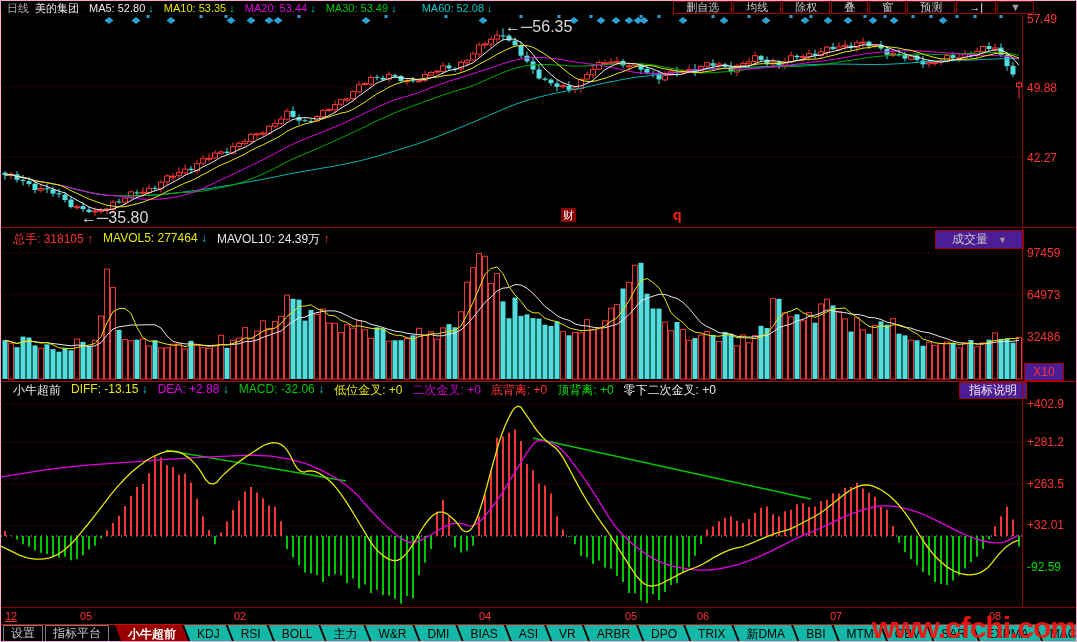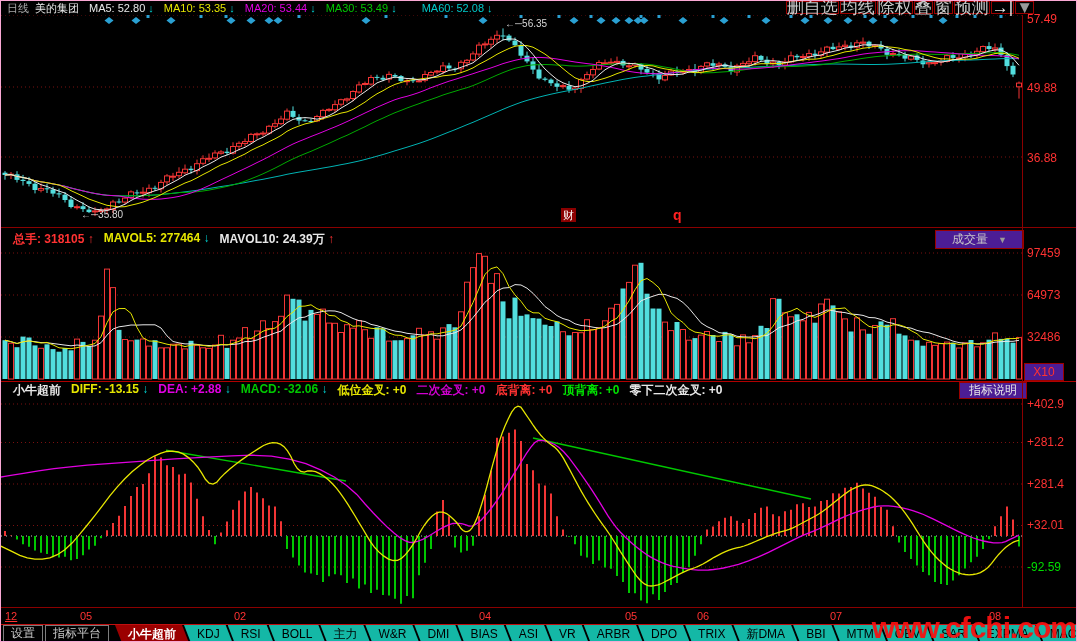--- a/index.html
+++ b/index.html
@@ -6,29 +6,29 @@
   #app{position:relative;width:1077px;height:642px;background:#000;overflow:hidden;
        font-family:"Liberation Sans","DejaVu Sans",sans-serif;box-sizing:border-box;
        border:1px solid #f9a8d4;}
   .abs{position:absolute;}
   .hline{position:absolute;left:0;width:1077px;height:1px;background:#8b0000;}
   .vline{position:absolute;width:1px;background:#8b0000;}
   .top-bar{position:absolute;left:0;top:0;width:1077px;height:14px;display:flex;align-items:center;
            font-size:11px;line-height:13px;white-space:nowrap;}
   .top-bar .lbl{margin-left:6px;}
   #toolbar{position:absolute;right:42px;top:0;display:flex;height:13px;}
-  #toolbar .tbtn{border:1px solid #9b0000;color:#c8c8c8;font-size:17px;line-height:11px;
-                 padding:0 0;margin-left:1px;background:#000;cursor:default;}
+  #toolbar .tbtn{border:1px solid #9b0000;color:#c8c8c8;font-size:11px;line-height:11px;
+                 padding:0 12px;margin-left:1px;background:#000;cursor:default;}
   .axis-label{position:absolute;font-size:12px;color:#ff3232;}
   .hdr-item{margin-left:10px;}
   .panel-hdr{position:absolute;left:0;width:1021px;display:flex;align-items:center;
-             font-size:12px;white-space:nowrap;font-weight:bold;}
+             font-size:12px;white-space:nowrap;}
   .boxed{position:absolute;border:1px solid #9b0000;color:#c8c8c8;background:#4c1d95;
          display:flex;align-items:center;justify-content:center;font-size:12px;}
-  .annot{position:absolute;color:#d8d8d8;font-size:10px;white-space:nowrap;}
+  .annot{position:absolute;color:#d8d8d8;font-size:16px;white-space:nowrap;}
   #months span{position:absolute;color:#ff3232;font-size:11px;top:2px;}
   #tabbar{position:absolute;left:0;top:624px;width:1077px;height:18px;background:#000;
           display:flex;align-items:stretch;overflow:hidden;}
   .btn-dark{background:#000;color:#c8c8c8;border:1px solid #7d7d7d;font-size:12px;
             line-height:15px;padding:0 7px;margin-left:2px;white-space:nowrap;}
   .tab{background:#14b8a6;color:#000;font-size:12px;line-height:18px;padding:0 13px;
        margin-left:-5px;white-space:nowrap;
        clip-path:polygon(0 0, calc(100% - 7px) 0, 100% 100%, 7px 100%);}
   .tab.selected{background:#9b0000;color:#fff;font-weight:bold;z-index:3;}
   #watermark{position:absolute;right:0px;top:610px;font-size:30px;font-weight:bold;
@@ -460,21 +460,21 @@
       <path d="M 893 16 l 4.5 3.5 l -4.5 3.5 l -4.5 -3.5 z" fill="#2aa0d2"></path>
       <path d="M 942 16 l 4.5 3.5 l -4.5 3.5 l -4.5 -3.5 z" fill="#2aa0d2"></path>
     </svg>
   <div class="annot" style="left:504px;top:17px"><span>←─</span><span>56.35</span></div>
   <div class="annot" style="left:80px;top:208px"><span>←─</span><span>35.80</span></div>
   <div class="cn-badge" style="left:560px;top:207px">财</div>
   <div class="q-mark" style="left:672px;top:206px">q</div>
   <div id="main-axis">
       <span class="axis-label" style="left: 1026px; top: 11px; color: rgb(255, 50, 50);">57.49</span>
       <span class="axis-label" style="left: 1026px; top: 80px; color: rgb(255, 50, 50);">49.88</span>
-      <span class="axis-label" style="left: 1026px; top: 150px; color: rgb(255, 50, 50);">36.88</span>
+      <span class="axis-label" style="left: 1026px; top: 150px; color: rgb(255, 50, 50);">42.27</span>
     </div>
 
   <div class="hline" style="top:226px"></div>
 
   <div class="panel-hdr" style="top:228px;height:20px">
     <span id="vol-items" style="display:flex;margin-left:2px">
         <span class="hdr-item" style="color: rgb(255, 50, 50);">总手: 318105<span style="color: rgb(255, 50, 50);"> ↑</span></span>
         <span class="hdr-item" style="color: rgb(230, 230, 0);">MAVOL5: 277464<span style="color: rgb(0, 210, 210);"> ↓</span></span>
         <span class="hdr-item" style="color: rgb(232, 232, 232);">MAVOL10: 24.39万<span style="color: rgb(255, 50, 50);"> ↑</span></span>
       </span>
@@ -865,21 +865,21 @@
       <line x1="1012" y1="535" x2="1012" y2="518.6" stroke="#f23535" stroke-width="2"></line>
       <line x1="1018" y1="535" x2="1018" y2="545.5" stroke="#00c800" stroke-width="2"></line>
       <line x1="165" y1="449.2" x2="345" y2="480.0" stroke="#00c800" stroke-width="1.4"></line>
       <line x1="532" y1="437.0" x2="810" y2="498.0" stroke="#00c800" stroke-width="1.4"></line>
       <polyline points="0.0,476.0 3.8,475.4 11.3,474.2 22.5,472.3 37.5,469.9 53.1,467.7 69.4,465.8 86.3,464.2 103.8,462.9 121.3,461.6 138.8,460.4 156.3,459.1 173.8,457.9 192.0,456.8 211.0,455.8 230.8,454.9 251.3,454.2 270.4,455.2 288.3,458.1 304.9,462.7 320.1,469.1 333.7,476.3 345.6,484.4 355.8,493.4 364.3,503.2 372.3,512.0 379.8,519.8 386.8,526.6 393.3,532.3 399.0,536.7 404.0,539.6 408.3,541.3 411.8,541.5 416.3,540.5 421.8,538.3 428.3,534.8 435.8,530.0 442.2,526.4 447.6,523.9 451.9,522.5 455.1,522.3 458.4,522.4 461.6,522.9 464.9,523.9 468.1,525.2 471.8,524.8 475.9,522.6 480.5,518.8 485.5,513.2 490.5,507.0 495.5,500.2 500.5,492.8 505.5,484.8 510.5,476.7 515.5,468.6 520.5,460.5 525.5,452.3 529.9,446.1 533.6,441.8 536.8,439.6 539.3,439.4 542.2,439.6 545.6,440.4 549.4,441.7 553.6,443.5 558.1,446.5 562.7,450.7 567.5,456.2 572.5,462.8 577.3,469.4 581.9,475.9 586.4,482.3 590.6,488.7 594.8,495.2 598.9,501.7 603.0,508.3 607.0,514.9 611.1,520.9 615.2,526.4 619.4,531.2 623.6,535.5 627.9,539.5 632.1,543.3 636.4,546.8 640.6,550.1 644.8,553.0 648.9,555.6 653.0,557.9 657.0,559.9 660.9,561.6 664.8,563.1 668.6,564.3 672.4,565.3 676.6,566.2 681.2,567.1 686.3,567.9 691.8,568.6 697.1,569.1 702.4,569.2 707.5,569.0 712.5,568.5 717.5,567.8 722.5,567.0 727.5,565.9 732.5,564.7 737.5,563.3 742.5,561.7 747.5,559.9 752.5,557.9 757.5,555.8 762.5,553.6 767.5,551.3 772.5,548.8 777.5,546.4 782.5,543.9 787.5,541.3 792.5,538.8 797.5,536.4 802.5,534.2 807.5,532.1 812.5,530.1 817.5,528.0 822.5,525.7 827.5,523.3 832.5,520.8 837.5,518.4 842.5,516.1 847.5,514.0 852.5,512.1 857.5,510.3 862.5,508.7 867.5,507.3 872.5,506.0 877.5,505.2 882.5,504.9 887.5,504.9 892.5,505.4 897.5,506.2 902.5,507.1 907.5,508.4 912.5,509.9 917.5,511.6 922.5,513.5 927.5,515.8 932.5,518.2 937.5,520.7 942.5,523.2 947.5,525.7 952.5,528.2 957.5,530.6 962.5,532.9 967.5,535.0 972.5,537.0 977.5,538.6 982.5,540.0 987.5,541.0 992.5,541.8 997.0,541.9 1001.0,541.6 1004.5,540.7 1007.5,539.2 1010.1,537.9 1012.4,536.8 1014.3,535.9 1015.8,535.1 1016.9,534.6 1017.6,534.2 1018.0,534.1" fill="none" stroke="#e100e1" stroke-width="1.3"></polyline>
       <polyline points="0.0,545.2 1.9,546.1 5.6,547.9 11.3,550.7 18.8,554.4 26.3,556.8 33.8,558.1 41.3,558.1 48.8,556.8 56.3,553.7 63.8,548.7 71.3,541.8 78.8,533.1 86.3,524.0 93.8,514.6 101.3,504.9 108.8,494.9 116.3,485.9 123.8,477.8 131.3,470.6 138.8,464.4 145.9,459.3 152.8,455.3 159.4,452.3 165.6,450.5 171.6,450.1 177.2,450.9 182.5,453.1 187.5,456.6 192.2,460.9 196.6,466.0 200.6,471.8 204.4,478.3 208.1,482.1 211.9,483.1 215.6,481.4 219.4,476.9 223.8,472.4 228.8,467.9 234.4,463.4 240.6,458.9 246.6,454.7 252.2,451.0 257.5,447.6 262.5,444.5 267.2,442.6 271.6,441.7 275.6,441.8 279.4,443.1 283.0,445.7 286.5,449.9 289.9,455.5 293.1,462.5 296.4,467.5 299.8,470.4 303.3,471.2 306.8,470.0 310.5,469.8 314.5,470.7 318.8,472.6 323.3,475.5 327.6,479.0 331.7,483.0 335.6,487.4 339.4,492.4 343.1,497.7 346.9,503.4 350.6,509.3 354.4,515.5 358.1,521.8 361.9,528.0 365.6,534.3 369.4,540.6 373.4,546.1 377.8,550.9 382.5,554.9 387.5,558.1 392.2,559.5 396.6,559.3 400.6,557.3 404.4,553.6 408.1,549.1 411.9,543.7 415.6,537.5 419.4,530.5 423.1,524.5 426.9,519.5 430.6,515.5 434.4,512.6 438.1,511.1 441.9,511.1 445.6,512.6 449.4,515.5 452.7,518.5 455.6,521.5 458.0,524.5 460.0,527.5 462.1,529.5 464.2,530.6 466.4,530.6 468.6,529.6 470.9,527.1 473.3,523.1 475.8,517.6 478.3,510.5 480.8,502.8 483.3,494.6 485.8,485.7 488.3,476.2 490.8,466.9 493.3,457.9 495.8,449.2 498.3,440.6 501.0,432.5 504.0,424.9 507.3,417.7 510.8,410.9 514.0,406.7 517.0,405.1 519.8,406.1 522.3,409.7 524.8,413.3 527.3,417.0 529.8,420.7 532.3,424.5 534.8,428.0 537.3,431.2 539.8,434.2 542.3,436.9 544.9,439.4 547.6,441.8 550.5,444.0 553.5,446.1 556.5,449.0 559.5,452.8 562.5,457.4 565.5,462.9 568.5,468.4 571.5,474.0 574.5,479.6 577.5,485.2 580.6,490.9 583.9,496.5 587.3,502.1 590.8,507.6 594.3,513.0 597.8,518.2 601.3,523.1 604.8,527.9 608.3,533.0 611.9,538.5 615.6,544.3 619.4,550.6 623.3,556.7 627.3,562.9 631.4,569.0 635.6,575.1 639.6,579.7 643.4,582.9 646.9,584.6 650.1,585.0 653.5,584.7 657.0,583.9 660.6,582.5 664.4,580.5 668.1,578.6 671.9,576.6 675.6,574.6 679.4,572.7 683.1,570.9 686.9,569.2 690.6,567.8 694.4,566.5 698.1,564.9 701.9,563.0 705.6,560.9 709.4,558.6 713.1,556.3 716.9,554.3 720.6,552.4 724.4,550.7 728.1,549.2 731.9,547.9 735.6,546.9 739.4,546.1 743.1,545.0 746.9,543.7 750.6,542.2 754.4,540.5 758.1,538.9 761.9,537.3 765.6,535.7 769.4,534.3 773.1,532.9 776.9,531.7 780.6,530.6 784.4,529.6 788.1,528.3 791.9,526.8 795.6,525.0 799.4,523.0 803.1,521.0 806.9,519.0 810.6,517.0 814.4,515.0 818.1,512.8 821.9,510.3 825.6,507.5 829.4,504.5 833.1,501.5 836.9,498.5 840.6,495.5 844.4,492.6 848.1,490.0 851.9,487.8 855.6,486.1 859.4,484.7 863.1,484.0 866.9,484.0 870.6,484.7 874.4,486.1 878.1,487.8 881.9,490.0 885.6,492.6 889.4,495.5 893.1,499.0 896.9,503.0 900.6,507.4 904.4,512.4 908.1,517.7 911.9,523.3 915.6,529.3 919.4,535.5 923.1,541.2 926.9,546.5 930.6,551.2 934.4,555.5 938.1,559.3 941.9,562.6 945.6,565.6 949.4,568.0 953.1,570.0 956.9,571.6 960.6,572.8 964.4,573.5 968.1,573.8 971.9,573.5 975.6,572.8 979.4,571.6 983.1,569.4 986.9,566.4 990.6,562.4 994.4,557.4 997.9,553.2 1001.3,549.6 1004.5,546.6 1007.5,544.3 1010.1,542.5 1012.4,541.2 1014.3,540.3 1015.8,539.9 1016.9,539.6 1017.6,539.4 1018.0,539.3" fill="none" stroke="#e6e600" stroke-width="1.3"></polyline>
     </svg>
   <div id="macd-axis">
       <span class="axis-label" style="left: 1026px; top: 396px; color: rgb(255, 50, 50);">+402.9</span>
       <span class="axis-label" style="left: 1026px; top: 434px; color: rgb(255, 50, 50);">+281.2</span>
-      <span class="axis-label" style="left: 1026px; top: 476px; color: rgb(255, 50, 50);">+281.4</span>
+      <span class="axis-label" style="left: 1026px; top: 476px; color: rgb(255, 50, 50);">+263.5</span>
       <span class="axis-label" style="left: 1026px; top: 517px; color: rgb(255, 50, 50);">+32.01</span>
       <span class="axis-label" style="left: 1026px; top: 559px; color: rgb(0, 220, 0);">-92.59</span>
     </div>
 
   <div class="vline" style="left:1021px;top:14px;height:593px"></div>
   <div class="hline" style="top:606px"></div>
 
   <div id="months" class="abs" style="left:0;top:607px;width:1077px;height:16px">
       <span style="left: 4px; text-decoration: underline;">12</span>
       <span style="left: 79px;">05</span>

